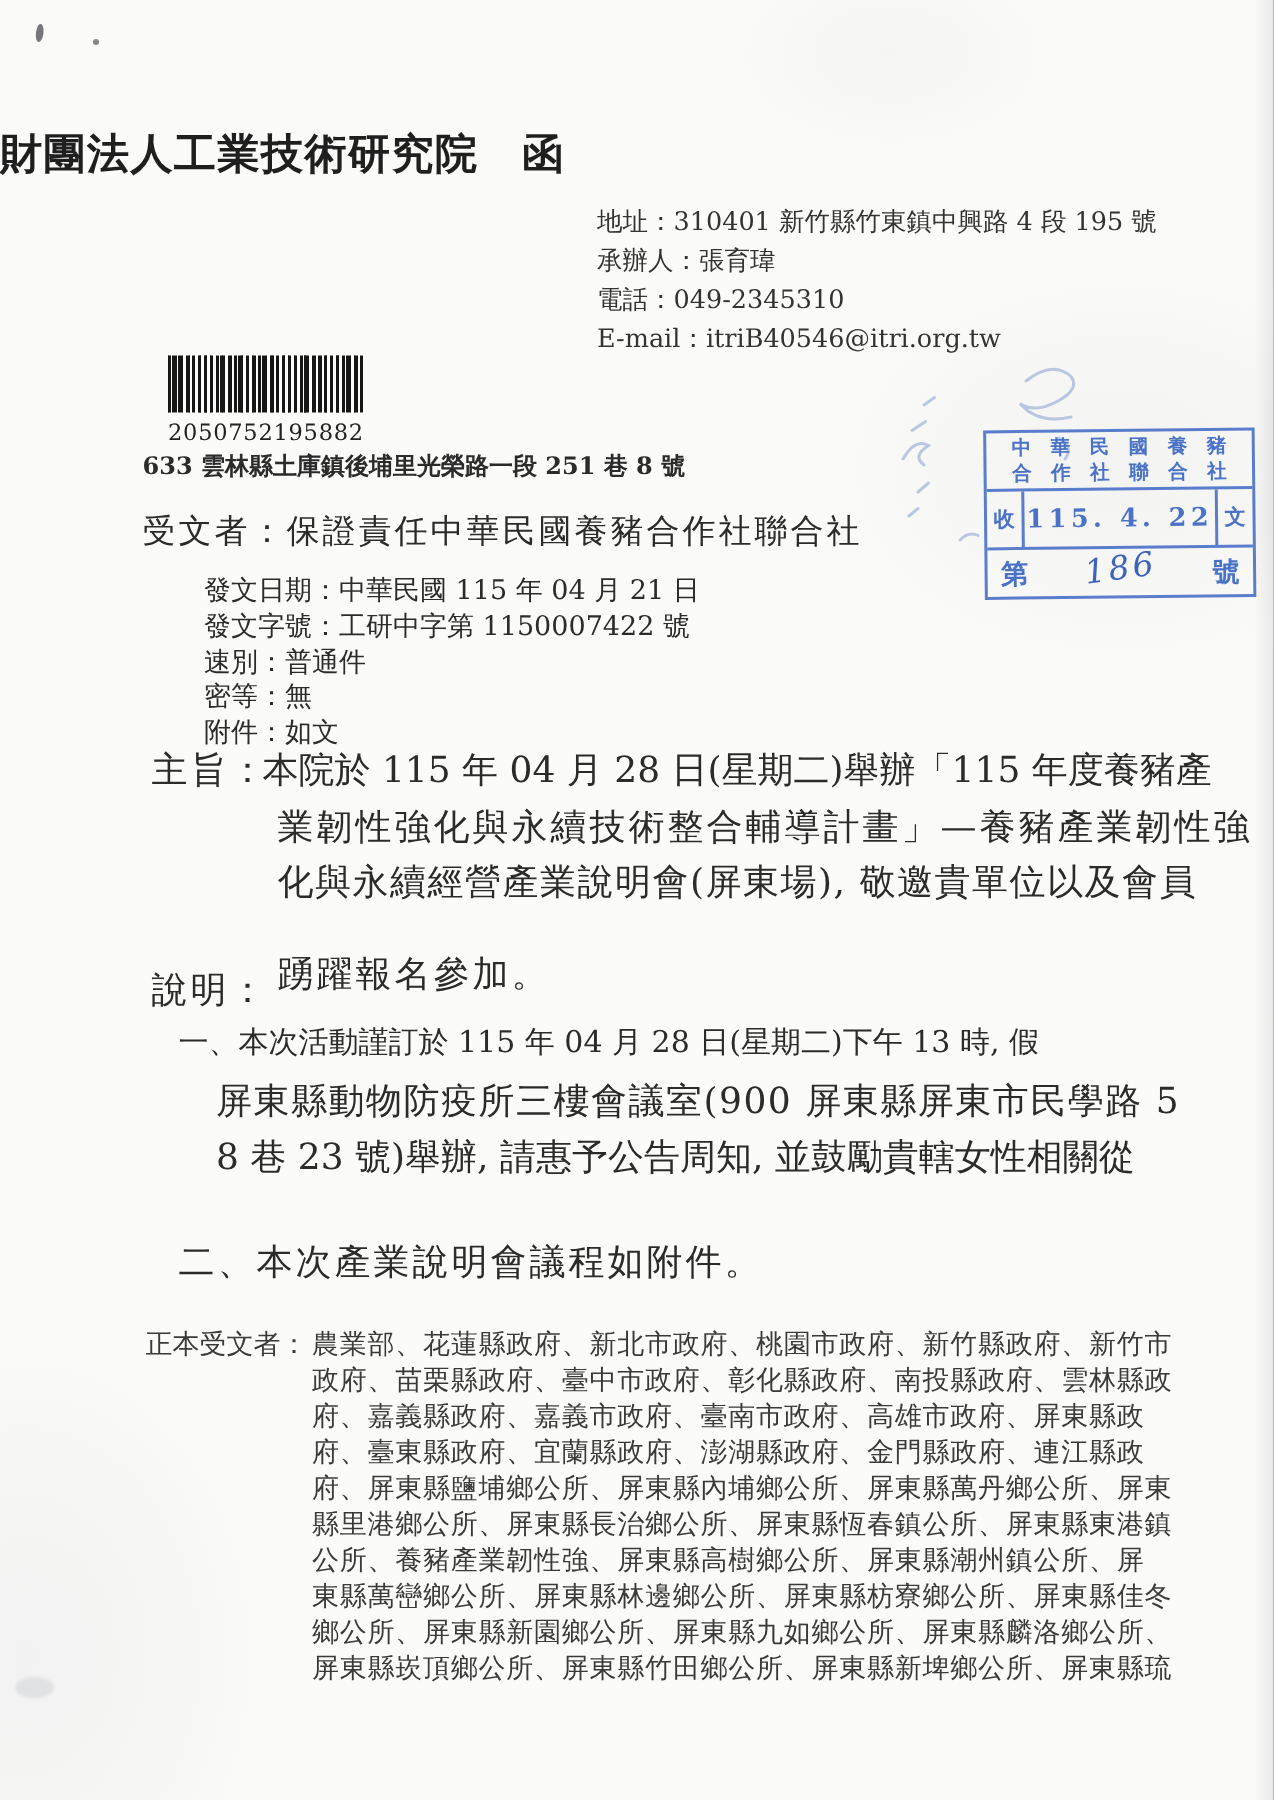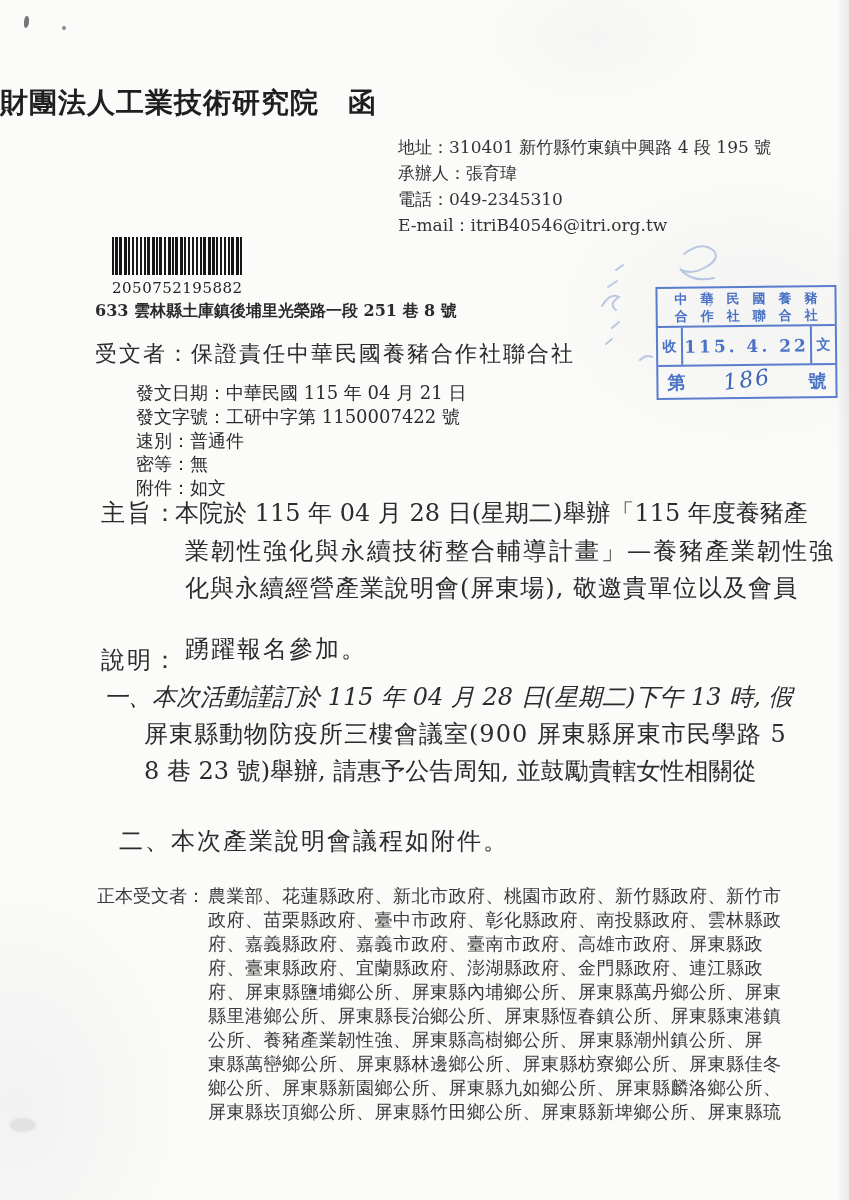--- a/index.html
+++ b/index.html
@@ -22,21 +22,21 @@
   .sender-line{left:398px;font-size:17px;color:#333;}
   .addr633{left:95px;top:301px;font-size:16px;font-weight:bold;}
   .recipient-line{left:95px;top:339px;font-size:22px;letter-spacing:2px;}
   .meta-line{left:97px;font-size:18px;margin-left:39px;}
   .subj-label{left:101px;top:497px;font-size:24px;letter-spacing:2px;}
   .subj-l1{left:175px;top:497px;font-size:24px;}
   .subj-l2{left:185px;top:535px;font-size:24px;letter-spacing:2px;}
   .subj-l3{left:185px;top:572px;font-size:24px;letter-spacing:1px;}
   .subj-l4{left:185px;top:609px;font-size:24px;letter-spacing:2px;margin-top:24px;}
   .desc-label{left:101px;top:644px;font-size:24px;letter-spacing:2px;}
-  .item1-l1{left:104px;top:681px;font-size:24px;font-style:italic;}
+  .item1-l1{left:119px;top:681px;font-size:20px;}
   .item1-l2{left:144px;top:718px;font-size:24px;letter-spacing:1px;}
   .item1-l3{left:144px;top:755px;font-size:24px;}
   .item1-l4{left:144px;top:792px;font-size:24px;letter-spacing:2px;}
   .item2{left:119px;top:825px;font-size:24px;letter-spacing:2px;}
   .cc-label{left:97px;top:884px;font-size:18px;color:#3a3a3a;}
   .cc-line{left:208px;font-size:18px;color:#3a3a3a;letter-spacing:0.5px;}
 
   .barcode{left:112px;top:237px;width:130px;height:38px;
     background:
       repeating-linear-gradient(90deg,#161616 0 2px,transparent 2px 4px),

